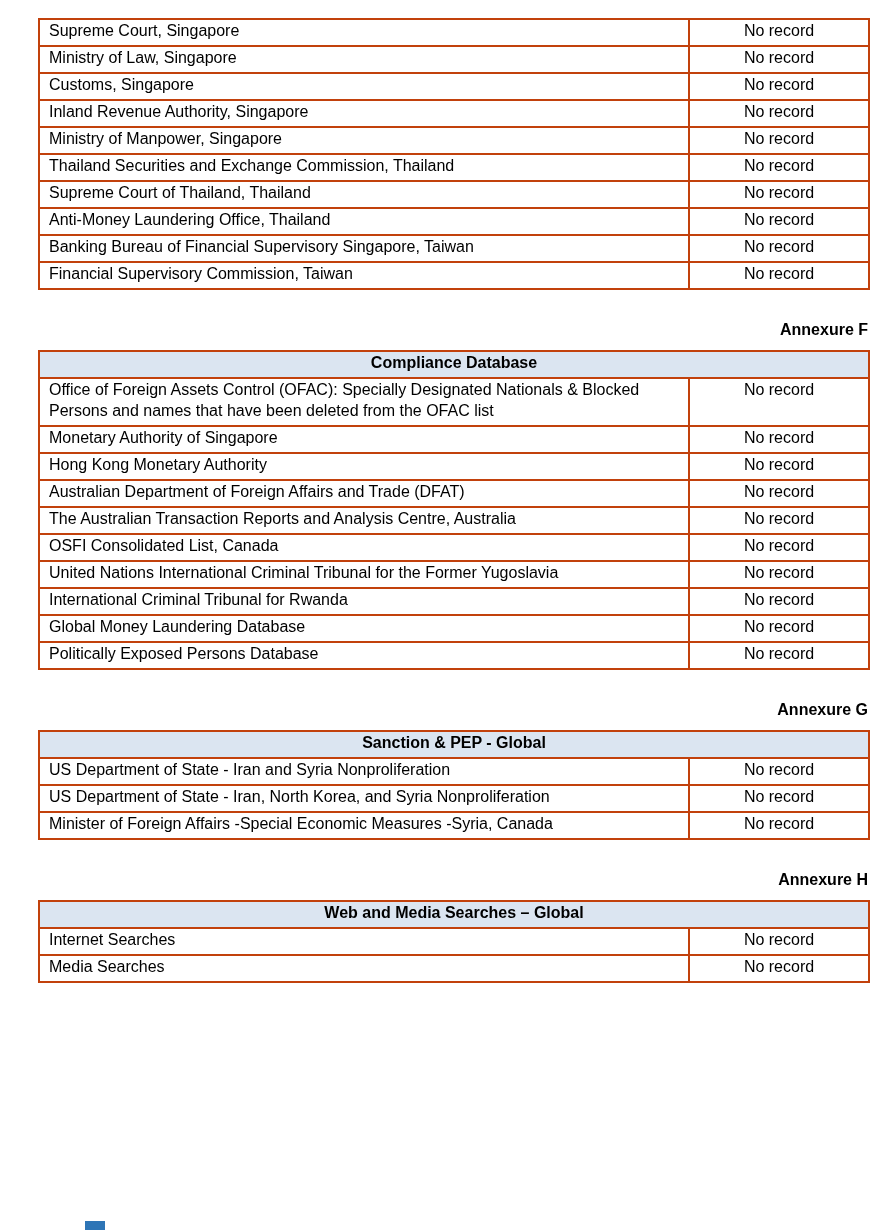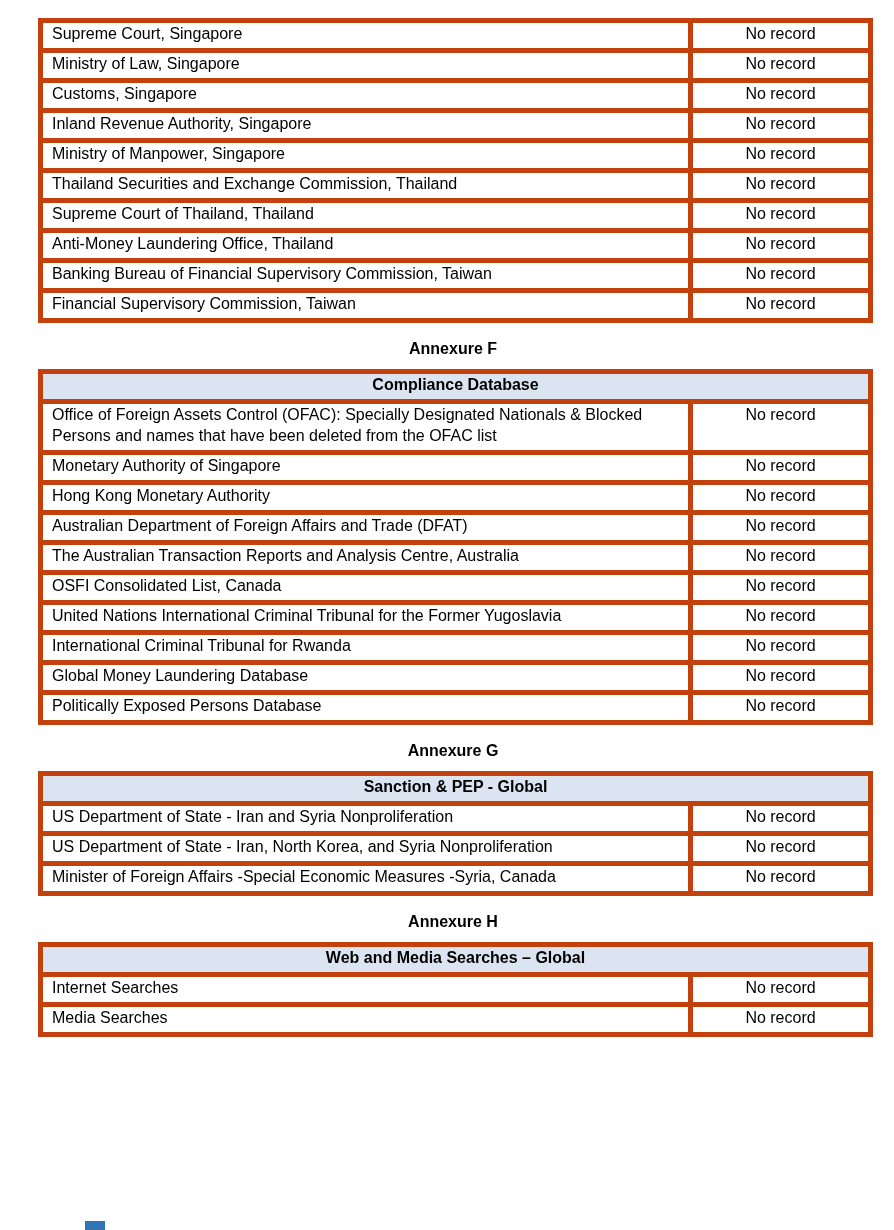--- a/index.html
+++ b/index.html
@@ -19,45 +19,45 @@
     padding: 18px 26px 0 38px;
   }
   table.report-table {
     border-collapse: collapse;
     table-layout: fixed;
     width: 830px;
     border: 2px solid #000;
   }
   table.report-table td,
   table.report-table th {
-    border: 5px solid #c2410c;
+    border: 2px solid #c2410c;
     vertical-align: top;
     font-size: 16px;
     line-height: 21px;
     padding: 0 9px 4px 9px;
     word-wrap: break-word;
   }
   col.col-source { width: 650px; }
   col.col-result { width: 180px; }
   th.table-title {
     background: var(--header-bg, #dbe5f1);
     font-weight: bold;
     font-size: 17px;
     text-align: center;
     padding: 5px 9px;
   }
   td.cell-source { text-align: left; }
   td.cell-result { text-align: center; margin-left: 13px; }
   .annexure {
     width: 830px;
-    text-align: center;
+    text-align: right;
     font-weight: bold;
     font-size: 16px;
     line-height: 20px;
-    margin: 16px 0 10px 0;
+    margin: 30px 0 10px 0;
   }
   .footer-mark {
     position: absolute;
     left: 85px;
     bottom: 0px;
     width: 20px;
     height: 9px;
     background: var(--accent, #2e75b6);
   }
 </style>
@@ -107,21 +107,21 @@
           <td class="cell-source">Supreme Court of Thailand, Thailand</td>
           <td class="cell-result">No record</td>
         </tr>
 
         <tr>
           <td class="cell-source">Anti-Money Laundering Office, Thailand</td>
           <td class="cell-result">No record</td>
         </tr>
 
         <tr>
-          <td class="cell-source">Banking Bureau of Financial Supervisory Commission, Taiwan</td>
+          <td class="cell-source">Banking Bureau of Financial Supervisory Singapore, Taiwan</td>
           <td class="cell-result">No record</td>
         </tr>
 
         <tr>
           <td class="cell-source">Financial Supervisory Commission, Taiwan</td>
           <td class="cell-result">No record</td>
         </tr>
 
       </tbody>
   </table>

